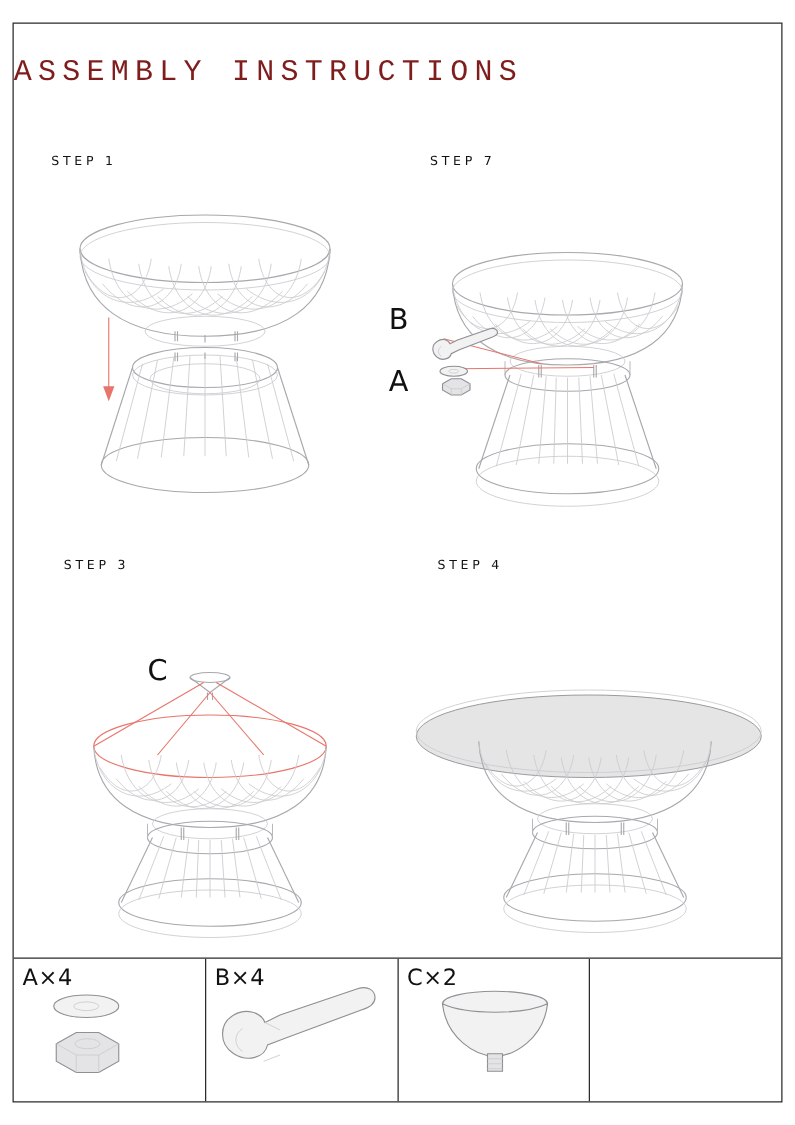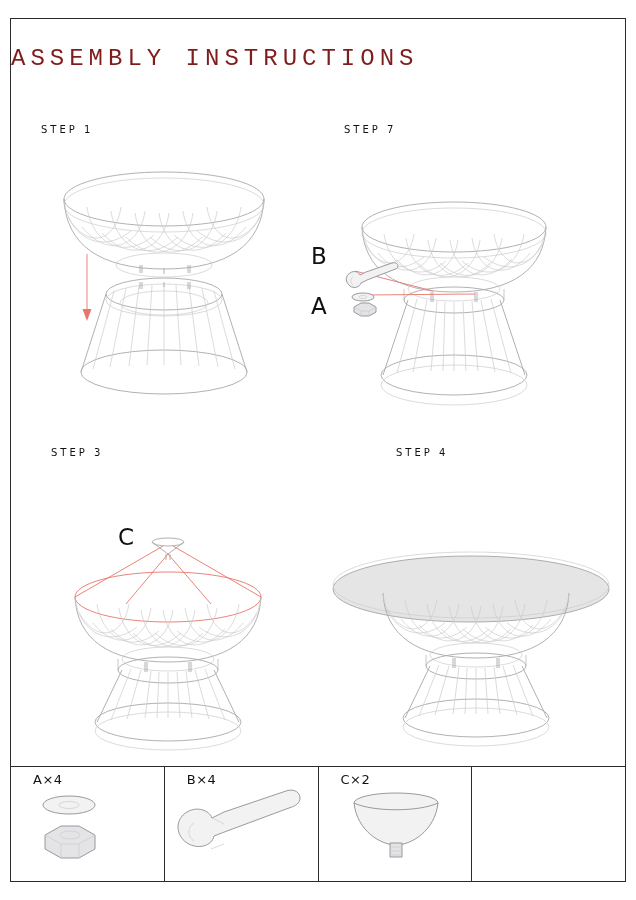--- a/index.html
+++ b/index.html
@@ -37,21 +37,21 @@
 
   .step-label {
     position: absolute;
     font-size: 10px;
     letter-spacing: 3px;
     color: #111;
   }
   .s1 { left: 30px;  top: 105px; }
   .s2 { left: 333px; top: 105px; }
   .s3 { left: 40px;  top: 428px; }
-  .s4 { left: 339px; top: 428px; margin-left: 46px; }
+  .s4 { left: 339px; top: 428px; }
 
   .part-letter {
     position: absolute;
     font-size: 23px;
     color: #111;
     font-family: "DejaVu Sans", sans-serif;
   }
   .pl-b { left: 300px; top: 224px; }
   .pl-a { left: 300px; top: 274px; }
   .pl-c { left: 107px; top: 505px; }
@@ -69,23 +69,23 @@
   }
   .legend-cell {
     flex: 1 1 0;
     border-right: 1px solid #2b2b2b;
     position: relative;
     box-sizing: border-box;
   }
   .legend-cell:last-child { border-right: none; }
   .legend-label {
     position: absolute;
-    left: 22px;
+    left: 7px;
     top: 5px;
-    font-size: 13px;
+    font-size: 18px;
     letter-spacing: 0.5px;
     color: #111;
   }
   .legend-art {
     position: absolute;
     left: 0; top: 16px;
     width: 100%;
     height: 95px;
   }
 

